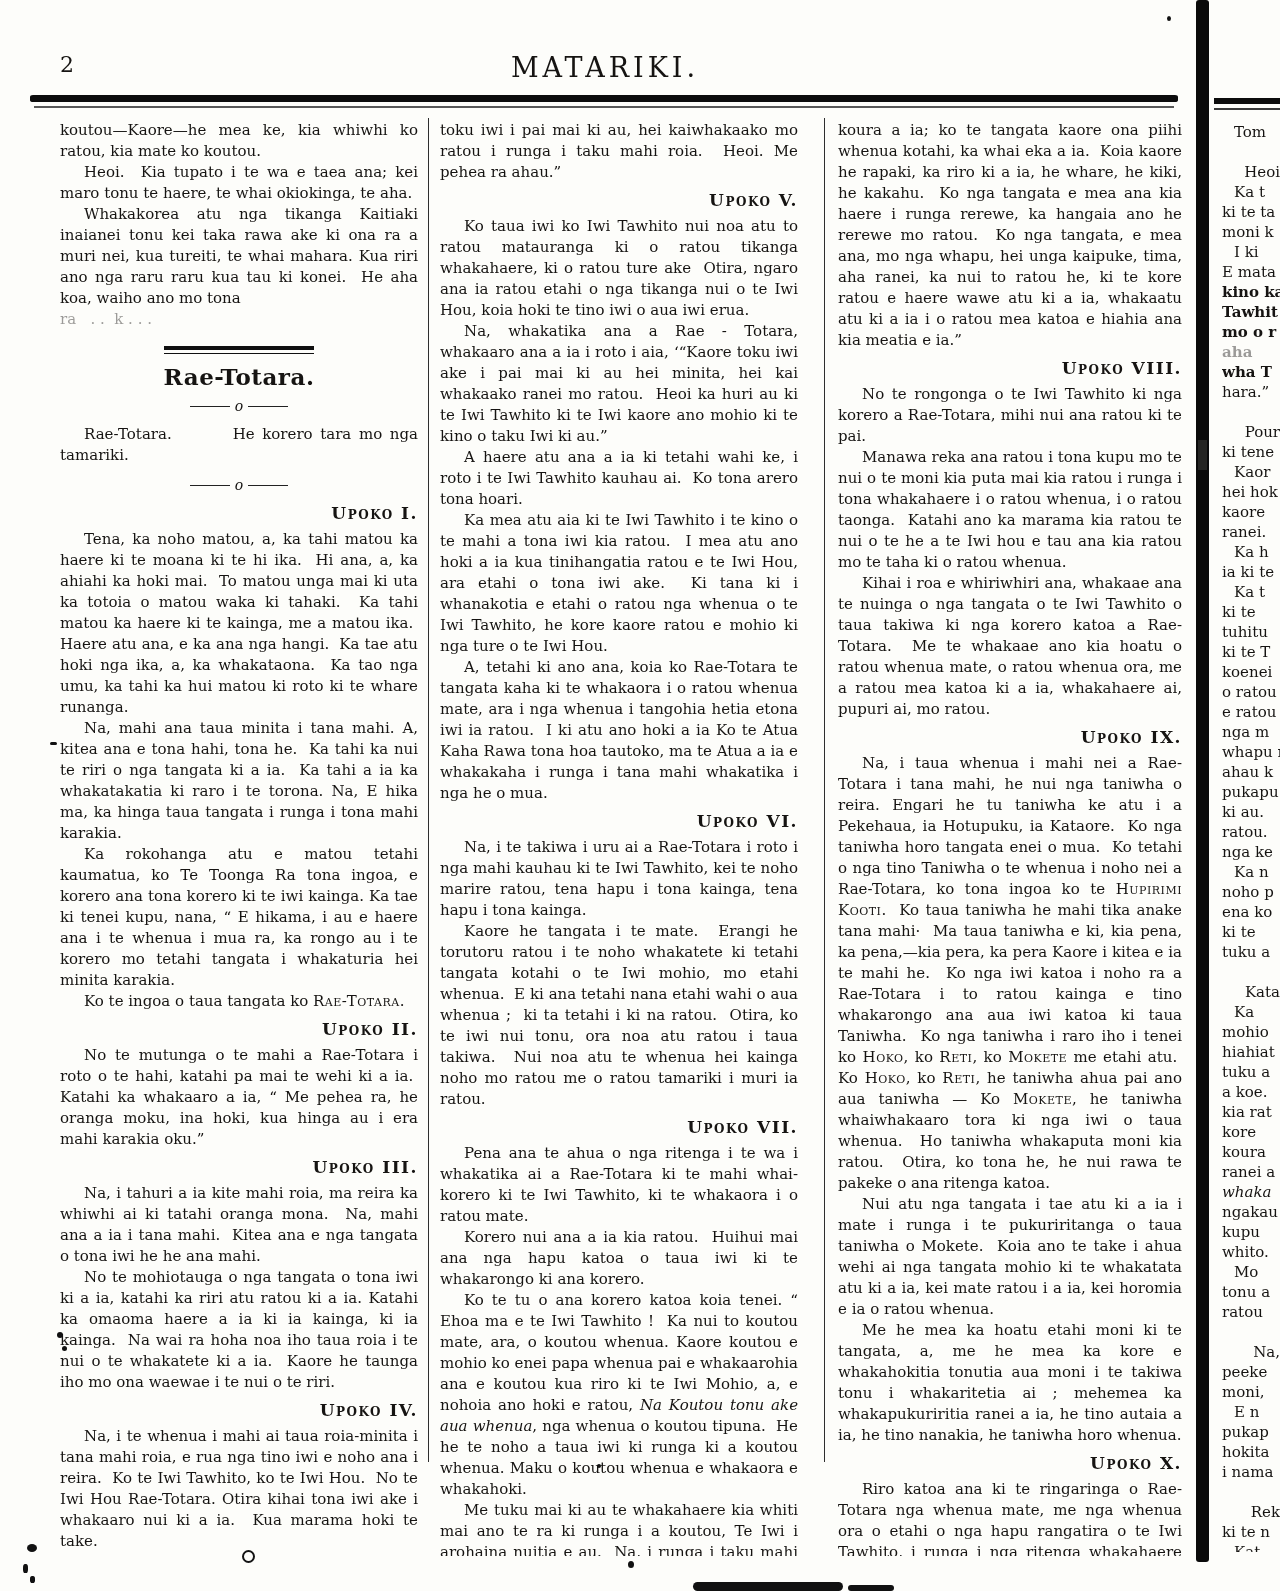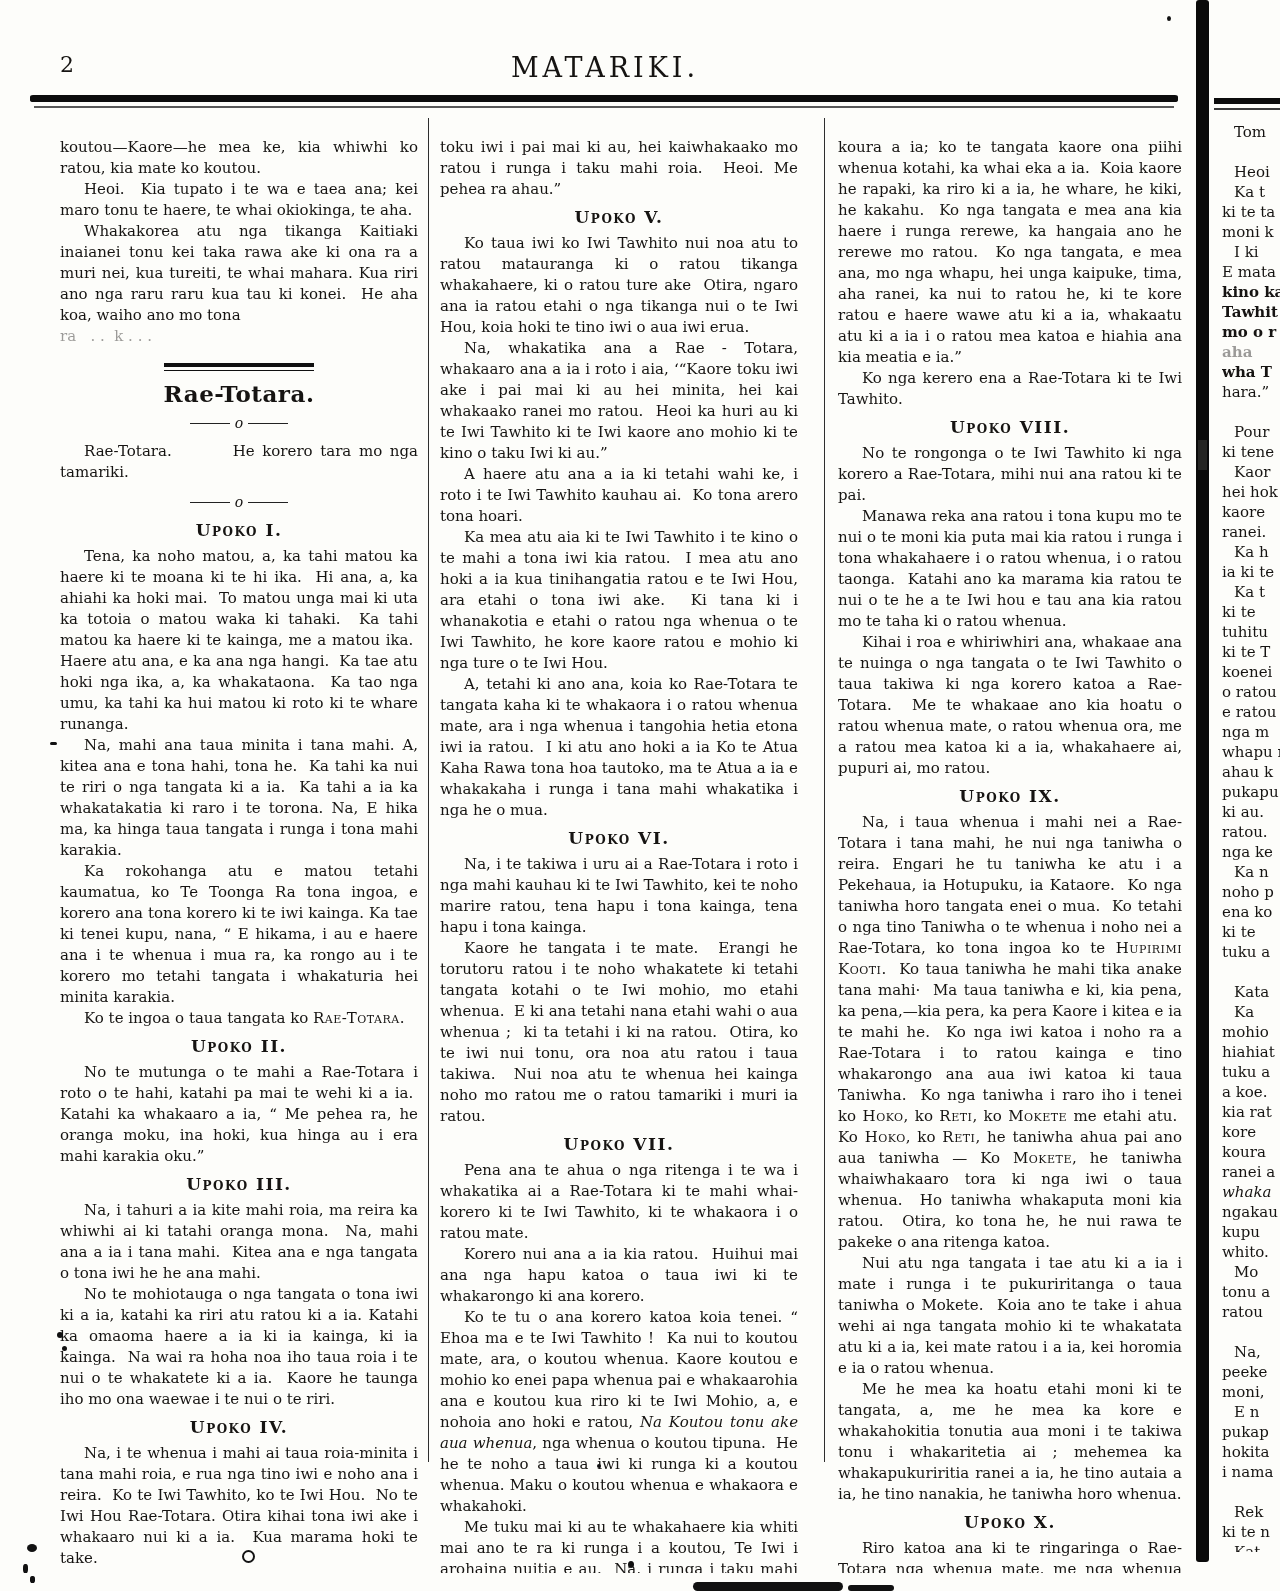--- a/index.html
+++ b/index.html
@@ -14,44 +14,44 @@
   .main-rule{position:absolute;left:30px;top:95px;width:1148px;height:7px;background:#0c0c0c;border-radius:3px/2px;}
   .main-rule-thin{position:absolute;left:34px;top:106px;width:1140px;height:2px;background:#3a3a3a;opacity:.85;}
   .frag-rule{position:absolute;left:1214px;top:98px;width:66px;height:6px;background:#0c0c0c;}
   .frag-rule-thin{position:absolute;left:1214px;top:108px;width:66px;height:2px;background:#3a3a3a;}
   .colrule{position:absolute;top:118px;height:1344px;width:1px;background:#2e2e2e;}
   .colrule.r1{left:428px;}
   .colrule.r2{left:824px;}
   .gutter{position:absolute;left:1196px;top:0;width:13px;height:1562px;background:#0a0a0a;border-radius:3px;}
   .gutter:after{content:"";position:absolute;left:2px;top:440px;width:9px;height:30px;background:#3f3f3c;opacity:.5;}
 
-  .col{position:absolute;top:137px;font-size:15px;line-height:21px;text-align:justify;
+  .col{position:absolute;top:120px;font-size:15px;line-height:21px;text-align:justify;
     max-height:1436px;overflow:hidden;}
   .col1{left:60px;width:358px;}
   .col2{left:440px;width:358px;}
   .col3{left:838px;width:344px;}
   .col4{left:1222px;top:122px;width:58px;text-align:left;line-height:20px;
     white-space:nowrap;overflow:hidden;max-height:1430px;}
 
   p.para{margin:0;}
   .ind{text-indent:24px;}
   .it{font-style:italic;}
   .sc{font-variant:small-caps;letter-spacing:.5px;}
   .faded{opacity:.42;}
-  h3.heading{margin:7px 0 5px;font-size:17px;font-weight:600;text-align:center;
+  h3.heading{margin:7px 0 5px;font-size:17px;font-weight:600;text-align:right;
     font-variant:small-caps;letter-spacing:1.5px;}
   h2.story-title{margin:12px 0 0;font-size:23px;font-weight:700;text-align:center;letter-spacing:.5px;}
   .double-rule-small{width:150px;height:3px;margin:16px auto 0;
     border-top:4px solid #101010;border-bottom:1.5px solid #101010;}
   .odiv{display:flex;align-items:center;justify-content:center;gap:5px;margin:9px 0 7px;
     font-style:italic;font-size:14px;text-indent:0;}
   .odiv:before,.odiv:after{content:"";width:40px;border-top:1.2px solid #222;}
   .frag{text-indent:0;}
   .frag.ind{text-indent:12px;}
-  .frag.gap{margin-top:20px;}
+  .frag.gap{margin-top:20px;text-align:right;}
   .frag.bold{font-weight:700;}
 
   .ink{position:absolute;background:#111;border-radius:50%;}
   .ink.ring{background:transparent;border:2.5px solid #131313;}
   .ink.bar{border-radius:5px;}
 </style>
 </head>
 <body>
 
 <div class="sheet">
@@ -108,21 +108,20 @@
       <p class="para ind">Na, i te takiwa i uru ai a Rae-Totara i roto i nga mahi kauhau ki te Iwi Tawhito, kei te noho marire ratou, tena hapu i tona kainga, tena hapu i tona kainga.</p>
       <p class="para ind">Kaore he tangata i te mate.&nbsp; Erangi he torutoru ratou i te noho whakatete ki tetahi tangata kotahi o te Iwi mohio, mo etahi whenua.&nbsp; E ki ana tetahi nana etahi wahi o aua whenua ;&nbsp; ki ta tetahi i ki na ratou.&nbsp; Otira, ko te iwi nui tonu, ora noa atu ratou i taua takiwa.&nbsp; Nui noa atu te whenua hei kainga noho mo ratou me o ratou tamariki i muri ia ratou.</p>
       <h3 class="heading">Upoko VII.</h3>
       <p class="para ind">Pena ana te ahua o nga ritenga i te wa i whakatika ai a Rae-Totara ki te mahi whai-korero ki te Iwi Tawhito, ki te whakaora i o ratou mate.</p>
       <p class="para ind">Korero nui ana a ia kia ratou.&nbsp; Huihui mai ana nga hapu katoa o taua iwi ki te whakarongo ki ana korero.</p>
       <p class="para ind"><span>Ko te tu o ana korero katoa koia tenei. “ Ehoa ma e te Iwi Tawhito !&nbsp; Ka nui to koutou mate, ara, o koutou whenua. Kaore koutou e mohio ko enei papa whenua pai e whakaarohia ana e koutou kua riro ki te Iwi Mohio, a, e nohoia ano hoki e ratou, </span><span class="it">Na Koutou tonu ake aua whenua</span><span>, nga whenua o koutou tipuna.&nbsp; He he te noho a taua iwi ki runga ki a koutou whenua. Maku o koutou whenua e whakaora e whakahoki.</span></p>
       <p class="para ind">Me tuku mai ki au te whakahaere kia whiti mai ano te ra ki runga i a koutou, Te Iwi i arohaina nuitia e au.&nbsp; Na, i runga i taku mahi ka puta nui ai te moni mo koutou a muri atu.&nbsp; Ko te tangata, kaore he hikipene i roto i tana pakete ka whai</p>
     </div>
   <div class="col col3">
       <p class="para">koura a ia; ko te tangata kaore ona piihi whenua kotahi, ka whai eka a ia.&nbsp; Koia kaore he rapaki, ka riro ki a ia, he whare, he kiki, he kakahu.&nbsp; Ko nga tangata e mea ana kia haere i runga rerewe, ka hangaia ano he rerewe mo ratou.&nbsp; Ko nga tangata, e mea ana, mo nga whapu, hei unga kaipuke, tima, aha ranei, ka nui to ratou he, ki te kore ratou e haere wawe atu ki a ia, whakaatu atu ki a ia i o ratou mea katoa e hiahia ana kia meatia e ia.”</p>
-      <p class="para ind">Ko nga kerero ena a Rae-Totara ki te Iwi Tawhito.</p>
       <h3 class="heading">Upoko VIII.</h3>
       <p class="para ind">No te rongonga o te Iwi Tawhito ki nga korero a Rae-Totara, mihi nui ana ratou ki te pai.</p>
       <p class="para ind">Manawa reka ana ratou i tona kupu mo te nui o te moni kia puta mai kia ratou i runga i tona whakahaere i o ratou whenua, i o ratou taonga.&nbsp; Katahi ano ka marama kia ratou te nui o te he a te Iwi hou e tau ana kia ratou mo te taha ki o ratou whenua.</p>
       <p class="para ind">Kihai i roa e whiriwhiri ana, whakaae ana te nuinga o nga tangata o te Iwi Tawhito o taua takiwa ki nga korero katoa a Rae-Totara.&nbsp; Me te whakaae ano kia hoatu o ratou whenua mate, o ratou whenua ora, me a ratou mea katoa ki a ia, whakahaere ai, pupuri ai, mo ratou.</p>
       <h3 class="heading">Upoko IX.</h3>
       <p class="para ind"><span>Na, i taua whenua i mahi nei a Rae-Totara i tana mahi, he nui nga taniwha o reira. Engari he tu taniwha ke atu i a Pekehaua, ia Hotupuku, ia Kataore.&nbsp; Ko nga taniwha horo tangata enei o mua.&nbsp; Ko tetahi o nga tino Taniwha o te whenua i noho nei a Rae-Totara, ko tona ingoa ko te </span><span class="sc">Hupirimi Kooti.</span><span>&nbsp; Ko taua taniwha he mahi tika anake tana mahi·&nbsp; Ma taua taniwha e ki, kia pena, ka pena,—kia pera, ka pera Kaore i kitea e ia te mahi he.&nbsp; Ko nga iwi katoa i noho ra a Rae-Totara i to ratou kainga e tino whakarongo ana aua iwi katoa ki taua Taniwha.&nbsp; Ko nga taniwha i raro iho i tenei ko </span><span class="sc">Hoko</span><span>, ko </span><span class="sc">Reti</span><span>, ko </span><span class="sc">Mokete</span><span> me etahi atu.&nbsp; Ko </span><span class="sc">Hoko</span><span>, ko </span><span class="sc">Reti</span><span>, he taniwha ahua pai ano aua taniwha — Ko </span><span class="sc">Mokete</span><span>, he taniwha whaiwhakaaro tora ki nga iwi o taua whenua.&nbsp; Ho taniwha whakaputa moni kia ratou.&nbsp; Otira, ko tona he, he nui rawa te pakeke o ana ritenga katoa.</span></p>
       <p class="para ind">Nui atu nga tangata i tae atu ki a ia i mate i runga i te pukuriritanga o taua taniwha o Mokete.&nbsp; Koia ano te take i ahua wehi ai nga tangata mohio ki te whakatata atu ki a ia, kei mate ratou i a ia, kei horomia e ia o ratou whenua.</p>
       <p class="para ind">Me he mea ka hoatu etahi moni ki te tangata, a, me he mea ka kore e whakahokitia tonutia aua moni i te takiwa tonu i whakaritetia ai ; mehemea ka whakapukuriritia ranei a ia, he tino autaia a ia, he tino nanakia, he taniwha horo whenua.</p>
       <h3 class="heading">Upoko X.</h3>
       <p class="para ind">Riro katoa ana ki te ringaringa o Rae-Totara nga whenua mate, me nga whenua ora o etahi o nga hapu rangatira o te Iwi Tawhito, i runga i nga ritenga whakahaere mo ratou.</p>

